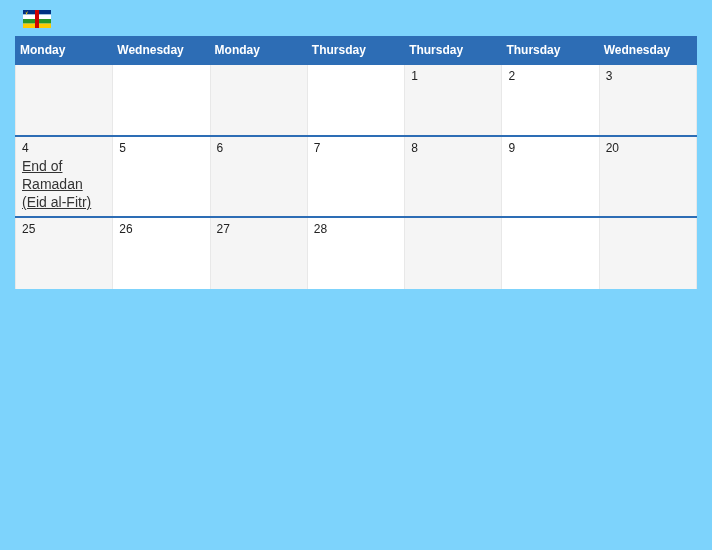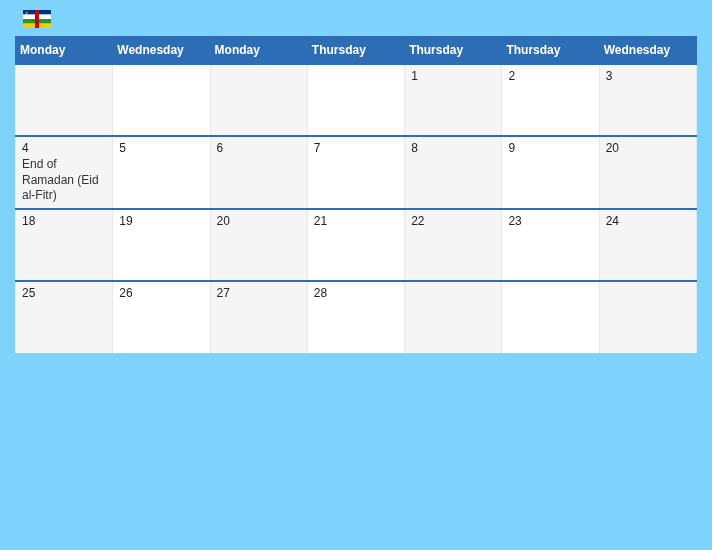--- a/index.html
+++ b/index.html
@@ -94,23 +94,24 @@
     .calendar-table tbody tr td:nth-child(even) {
       background: #fff;
     }
     .day-num {
       font-size: 12px;
       color: #222;
       display: block;
       margin-bottom: 2px;
     }
     .day-event {
-      font-size: 12px;
+      font-size: 14px;
       color: #333;
       line-height: 1.3;
+      text-decoration: underline;
     }
   </style>
 </head>
 <body>
 
 <div class="calendar-wrapper">
   <div class="calendar-header">
     <div class="logo-area">
       <div class="logo-line">
         <span class="logo-general"></span>
@@ -177,43 +178,20 @@
           </td>
           <td>
             <span class="day-num">9</span>
           </td>
           <td>
             <span class="day-num">20</span>
           </td>
         </tr>
         <tr>
           <td>
-            <span class="day-num">18</span>
-          </td>
-          <td>
-            <span class="day-num">19</span>
-          </td>
-          <td>
-            <span class="day-num">20</span>
-          </td>
-          <td>
-            <span class="day-num">21</span>
-          </td>
-          <td>
-            <span class="day-num">22</span>
-          </td>
-          <td>
-            <span class="day-num">23</span>
-          </td>
-          <td>
-            <span class="day-num">24</span>
-          </td>
-        </tr>
-        <tr>
-          <td>
             <span class="day-num">25</span>
           </td>
           <td>
             <span class="day-num">26</span>
           </td>
           <td>
             <span class="day-num">27</span>
           </td>
           <td>
             <span class="day-num">28</span>

